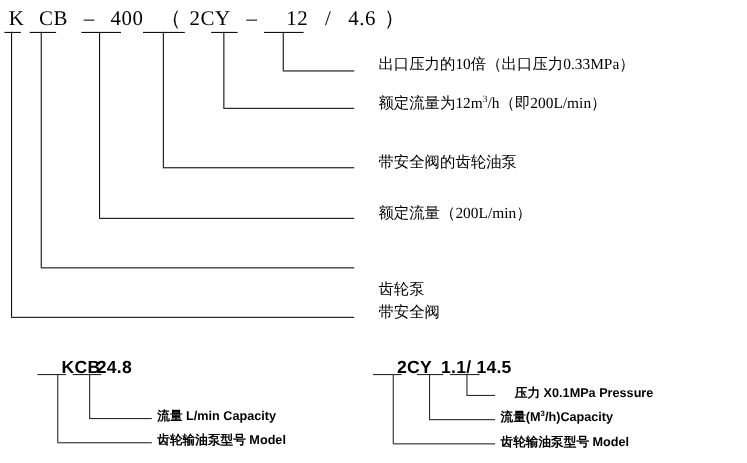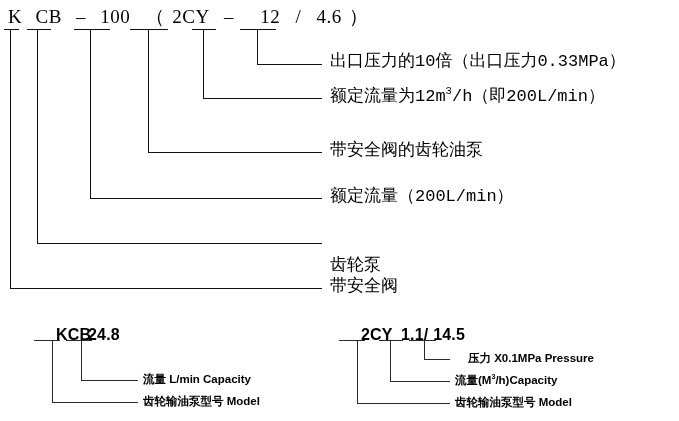--- a/index.html
+++ b/index.html
@@ -39,24 +39,24 @@
   #main-code .tok { display: inline-block; }
   #main-code .sep { display: inline-block; padding: 0 3px; }
   #main-code .paren { display: inline-block; padding: 0 2px; }
 
   
   .token-underline { border-top-width: 1.4px; }
 
   
   .annot {
     position: absolute;
-    left: 330px;
-    font-size: 17px;
+    left: 344px;
+    font-size: 14px;
     white-space: nowrap;
-    font-family: Liberation Mono, monospace;
+    font-family: Liberation Serif, serif;
     line-height: 1;
   }
   sup {
     font-size: 0.62em;
     vertical-align: super;
     line-height: 0;
   }
 
   
   .sub-code {
@@ -92,21 +92,21 @@
     border-top: 1.4px solid #2a2a2a;
   }
 </style>
 </head>
 <body>
 
 <div id="main-code">
   <span class="tok">K</span>
   <span class="tok" style="margin-left:8px">CB</span>
   <span class="sep" style="margin-left:6px">–</span>
-  <span class="tok" style="margin-left:6px">100</span>
+  <span class="tok" style="margin-left:6px">400</span>
   <span class="paren" style="margin-left:8px">（</span>
   <span class="tok">2CY</span>
   <span class="sep" style="margin-left:6px">–</span>
   <span class="tok" style="margin-left:18px">12</span>
   <span class="sep" style="margin-left:7px">/</span>
   <span class="tok" style="margin-left:7px">4.6</span>
   <span class="paren">）</span>
 </div>
 
 <div class="hline token-underline" style="left:4px;  top:29px; width:15px;"></div>

